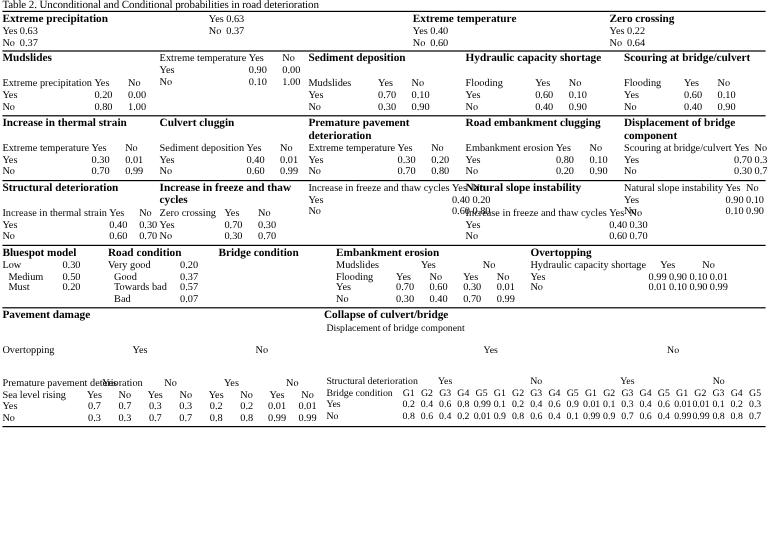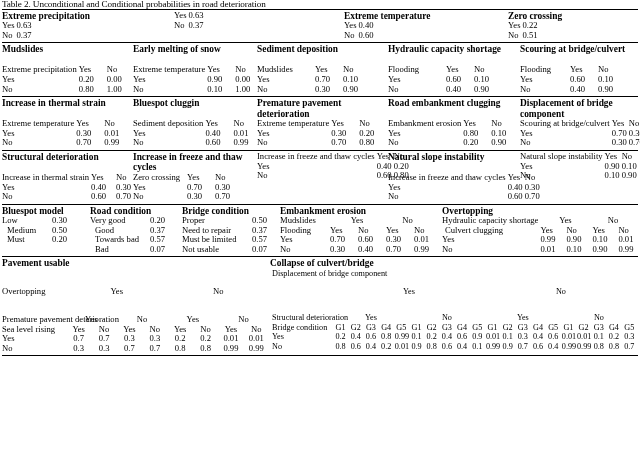--- a/index.html
+++ b/index.html
@@ -88,21 +88,21 @@
         <td>
           <div class="hdr">Zero crossing</div>
           <table class="sub">
             <tbody>
                   <tr>
                     <td class="lbl">Yes</td>
                     <td style="width:46px">0.22</td>
                   </tr>
             <tr>
                     <td class="lbl">No</td>
-                    <td>0.51</td>
+                    <td>0.64</td>
                   </tr>
           </tbody>
               </table>
         </td>
       </tr>
     </tbody>
       </table>
   </div>
   <div class="rule-thin"></div>
 
@@ -126,21 +126,20 @@
                   </tr>
             <tr>
                     <td>No</td>
                     <td>0.80</td>
                     <td>1.00</td>
                   </tr>
           </tbody>
               </table>
         </td>
         <td style="width:124px">
-          <div class="hdr2" style="height:21px">Early melting of snow</div>
           <table class="sub">
             <tbody>
                   <tr>
               <td class="lbl" style="width:52px">Extreme temperature</td>
               <td style="width:26px">Yes</td>
                     <td>No</td>
             </tr>
             <tr>
                     <td>Yes</td>
                     <td>0.90</td>
@@ -246,21 +245,21 @@
                   </tr>
             <tr>
                     <td>No</td>
                     <td>0.70</td>
                     <td>0.99</td>
                   </tr>
           </tbody>
               </table>
         </td>
         <td style="width:124px">
-          <div class="hdr2" style="height:21px">Bluespot cluggin</div>
+          <div class="hdr2" style="height:21px">Culvert cluggin</div>
           <table class="sub">
             <tbody>
                   <tr>
               <td class="lbl" style="width:52px">Sediment deposition</td>
               <td style="width:26px">Yes</td>
                     <td>No</td>
             </tr>
             <tr>
                     <td>Yes</td>
                     <td>0.40</td>
@@ -505,40 +504,20 @@
                   </tr>
             <tr>
                     <td style="padding-left:5px">Bad</td>
                     <td>0.07</td>
                   </tr>
           </tbody>
               </table>
         </td>
         <td style="width:98px">
           <div class="hdr">Bridge condition</div>
-          <table class="sub">
-            <tbody>
-                  <tr>
-                    <td class="lbl" style="width:68px">Proper</td>
-                    <td>0.50</td>
-                  </tr>
-            <tr>
-                    <td>Need to repair</td>
-                    <td>0.37</td>
-                  </tr>
-            <tr>
-                    <td>Must be limited</td>
-                    <td>0.57</td>
-                  </tr>
-            <tr>
-                    <td>Not usable</td>
-                    <td>0.07</td>
-                  </tr>
-          </tbody>
-              </table>
         </td>
         <td style="width:162px">
           <div class="hdr">Embankment  erosion</div>
           <table class="sub">
             <tbody>
                   <tr>
               <td class="lbl" style="width:48px">Mudslides</td>
               <td colspan="2" class="ctr">Yes</td>
               <td colspan="2" class="ctr">No</td>
             </tr>
@@ -567,27 +546,20 @@
               </table>
         </td>
         <td>
           <div class="hdr">Overtopping</div>
           <table class="sub">
             <tbody>
                   <tr>
               <td class="lbl" style="width:62px">Hydraulic capacity shortage</td>
               <td colspan="2" class="ctr">Yes</td>
               <td colspan="2" class="ctr">No</td>
-            </tr>
-            <tr>
-              <td style="padding-left:3px">Culvert clugging</td>
-              <td style="width:24px">Yes</td>
-              <td style="width:24px">No</td>
-              <td style="width:24px">Yes</td>
-              <td>No</td>
             </tr>
             <tr>
                     <td>Yes</td>
                     <td>0.99</td>
                     <td>0.90</td>
                     <td>0.10</td>
                     <td>0.01</td>
                   </tr>
             <tr>
                     <td>No</td>
@@ -604,21 +576,21 @@
       </table>
   </div>
   <div class="rule-thin"></div>
 
   <div class="band">
     <table class="blk">
       <tbody>
           <tr>
 
         <td style="width:268px">
-          <div class="hdr">Pavement usable</div>
+          <div class="hdr">Pavement damage</div>
           <div class="spacer"></div>
           <table class="sub" style="width:100%;table-layout:fixed">
             <tbody>
                   <tr style="height:26px">
               <td class="lbl midv" style="width:63px">Overtopping</td>
               <td colspan="4" class="ctr midv">Yes</td>
               <td colspan="4" class="ctr midv">No</td>
             </tr>
             <tr style="height:28px">
               <td class="lbl midv" style="width:63px">Premature pavement deterioration</td>

